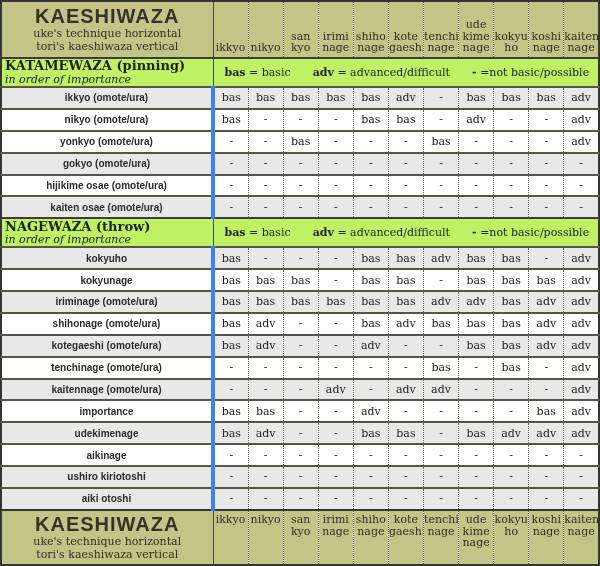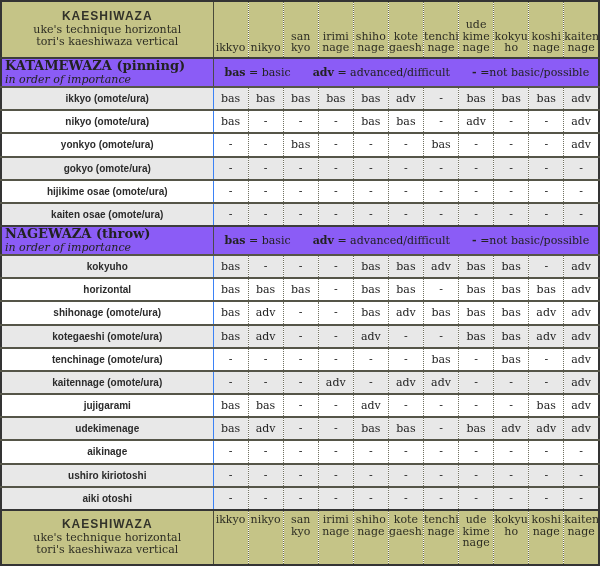--- a/index.html
+++ b/index.html
@@ -6,43 +6,43 @@
   body{width:600px;height:566px;font-family:"DejaVu Serif", serif;color:#222;}
   table{width:600px;height:566px;border-collapse:collapse;table-layout:fixed;
         border:2px solid #343434;}
   td{padding:0;overflow:hidden;}
 
   
   tr.head-row{height:57px;}
   tr.foot-row{height:55px;}
   tr.head-row td, tr.foot-row td{background:#c5c487;}
   .title-cell{text-align:center;vertical-align:middle;border-right:1px solid #4a4a3a;}
-  .title{font-family:"Liberation Sans", sans-serif;font-weight:bold;font-size:12px;
+  .title{font-family:"Liberation Sans", sans-serif;font-weight:bold;font-size:20px;
          letter-spacing:1px;color:#33332a;line-height:1.15;}
   .subtitle{font-size:11px;line-height:1.15;color:#2e2e24;}
   .col-head{font-size:11px;text-align:center;line-height:1.05;
             border-left:1px dotted #6b6b50;color:#2e2e24;}
   tr.head-row .col-head{vertical-align:bottom;padding-bottom:3px;}
   tr.foot-row .col-head{vertical-align:top;padding-top:3px;}
 
   
   tr.section-row{height:29px;}
-  tr.section-row td{background:#8b5cf6;border-top:2px solid #3d3d3d;}
+  tr.section-row td{background:#bef264;border-top:2px solid #3d3d3d;}
   .section-cell{padding-left:3px;vertical-align:middle;border-right:1px solid #4a4a4a;}
   .section-name{font-weight:bold;font-size:13px;line-height:1.1;}
   .section-sub{font-style:italic;font-size:11px;line-height:1.1;}
   .legend-cell{text-align:center;font-size:11px;vertical-align:middle;}
   .legend-item{margin:0 11px;white-space:nowrap;}
   .legend-key{font-weight:bold;}
 
   
   tr.data-row td{border-top:2px solid #555548;background:#ffffff;}
   tr.data-row.alt td{background:#e8e8e8;}
   .row-label{font-family:"Liberation Sans", sans-serif;font-weight:bold;font-size:10px;
-             text-align:center;vertical-align:middle;border-right:1px solid #3b82f6;color:#2b2b2b;}
+             text-align:center;vertical-align:middle;border-right:4px solid #3b82f6;color:#2b2b2b;}
   .val{font-size:11px;text-align:center;vertical-align:middle;
        border-left:1px dotted #707060;}
   tr.foot-row td{border-top:2px solid #343434;}
 </style>
 </head>
 <body>
 
 <table id="grid">
     <colgroup>
       <col style="width: 212px;">
@@ -183,31 +183,45 @@
         <td class="val">-</td>
         <td class="val">bas</td>
         <td class="val">bas</td>
         <td class="val">adv</td>
         <td class="val">bas</td>
         <td class="val">bas</td>
         <td class="val">-</td>
         <td class="val">adv</td>
       </tr>
       <tr class="data-row">
-        <td class="row-label">horizontal</td>
-        <td class="val">bas</td>
-        <td class="val">bas</td>
-        <td class="val">bas</td>
-        <td class="val">-</td>
-        <td class="val">bas</td>
-        <td class="val">bas</td>
-        <td class="val">-</td>
-        <td class="val">bas</td>
-        <td class="val">bas</td>
-        <td class="val">bas</td>
+        <td class="row-label">kokyunage</td>
+        <td class="val">bas</td>
+        <td class="val">bas</td>
+        <td class="val">bas</td>
+        <td class="val">-</td>
+        <td class="val">bas</td>
+        <td class="val">bas</td>
+        <td class="val">-</td>
+        <td class="val">bas</td>
+        <td class="val">bas</td>
+        <td class="val">bas</td>
+        <td class="val">adv</td>
+      </tr>
+      <tr class="data-row alt">
+        <td class="row-label">iriminage (omote/ura)</td>
+        <td class="val">bas</td>
+        <td class="val">bas</td>
+        <td class="val">bas</td>
+        <td class="val">bas</td>
+        <td class="val">bas</td>
+        <td class="val">bas</td>
+        <td class="val">adv</td>
+        <td class="val">adv</td>
+        <td class="val">bas</td>
+        <td class="val">adv</td>
         <td class="val">adv</td>
       </tr>
       <tr class="data-row">
         <td class="row-label">shihonage (omote/ura)</td>
         <td class="val">bas</td>
         <td class="val">adv</td>
         <td class="val">-</td>
         <td class="val">-</td>
         <td class="val">bas</td>
         <td class="val">adv</td>
@@ -253,21 +267,21 @@
         <td class="val">adv</td>
         <td class="val">-</td>
         <td class="val">adv</td>
         <td class="val">adv</td>
         <td class="val">-</td>
         <td class="val">-</td>
         <td class="val">-</td>
         <td class="val">adv</td>
       </tr>
       <tr class="data-row">
-        <td class="row-label">jujigarami</td>
+        <td class="row-label">importance</td>
         <td class="val">bas</td>
         <td class="val">bas</td>
         <td class="val">-</td>
         <td class="val">-</td>
         <td class="val">adv</td>
         <td class="val">-</td>
         <td class="val">-</td>
         <td class="val">-</td>
         <td class="val">-</td>
         <td class="val">bas</td>

